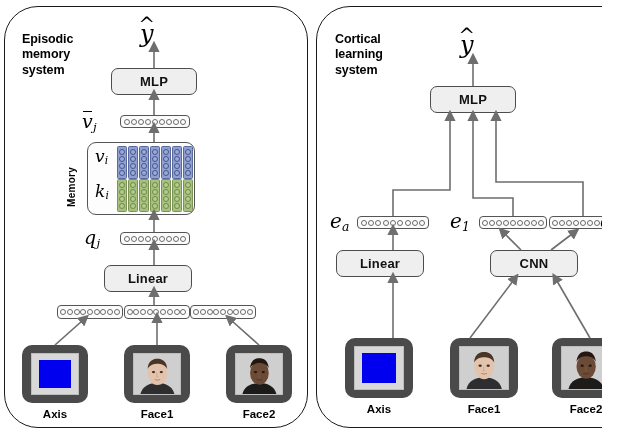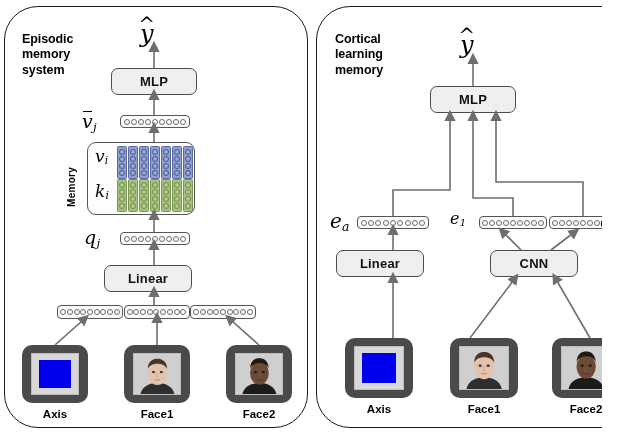--- a/index.html
+++ b/index.html
@@ -414,42 +414,42 @@
         <path d="M29.6 24 L29.2 29 L31.2 29.3" stroke="#86604a" stroke-width="0.9" fill="none"></path>
       </svg>
     </div>
   </div>
   <div class="tile-caption" style="left:226px; top:408px; width:66px;">Face2</div>
 
   <div class="panel" id="panel-right"></div>
 
   <div class="panel-title" style="left:335px; top:32px; width:100px;">Cortical
 learning
-memory</div>
+system</div>
 
   <div class="mathlabel" style="left:460px; top:33px; font-size:24px;">
     <span class="hat-wrap"><span class="hat">^</span>y</span>
   </div>
 
   <div class="procbox" id="r-mlp" style="left:430px; top:86px; width:86px; height:27px;">MLP</div>
 
   <div class="mathlabel" style="left:330px; top:211px; font-size:20px;">e<sub>a</sub></div>
   <div class="vec" id="r-ea" style="left:357px; top:216px; width:72px; height:13px;">
       <span class="cell"></span>
       <span class="cell"></span>
       <span class="cell"></span>
       <span class="cell"></span>
       <span class="cell"></span>
       <span class="cell"></span>
       <span class="cell"></span>
       <span class="cell"></span>
       <span class="cell"></span>
     </div>
 
-  <div class="mathlabel" style="left:450px; top:211px; font-size:16px;">e<sub>1</sub></div>
+  <div class="mathlabel" style="left:450px; top:211px; font-size:20px;">e<sub>1</sub></div>
   <div class="vec" id="r-e1" style="left:479px; top:216px; width:68px; height:13px;">
       <span class="cell"></span>
       <span class="cell"></span>
       <span class="cell"></span>
       <span class="cell"></span>
       <span class="cell"></span>
       <span class="cell"></span>
       <span class="cell"></span>
       <span class="cell"></span>
       <span class="cell"></span>

